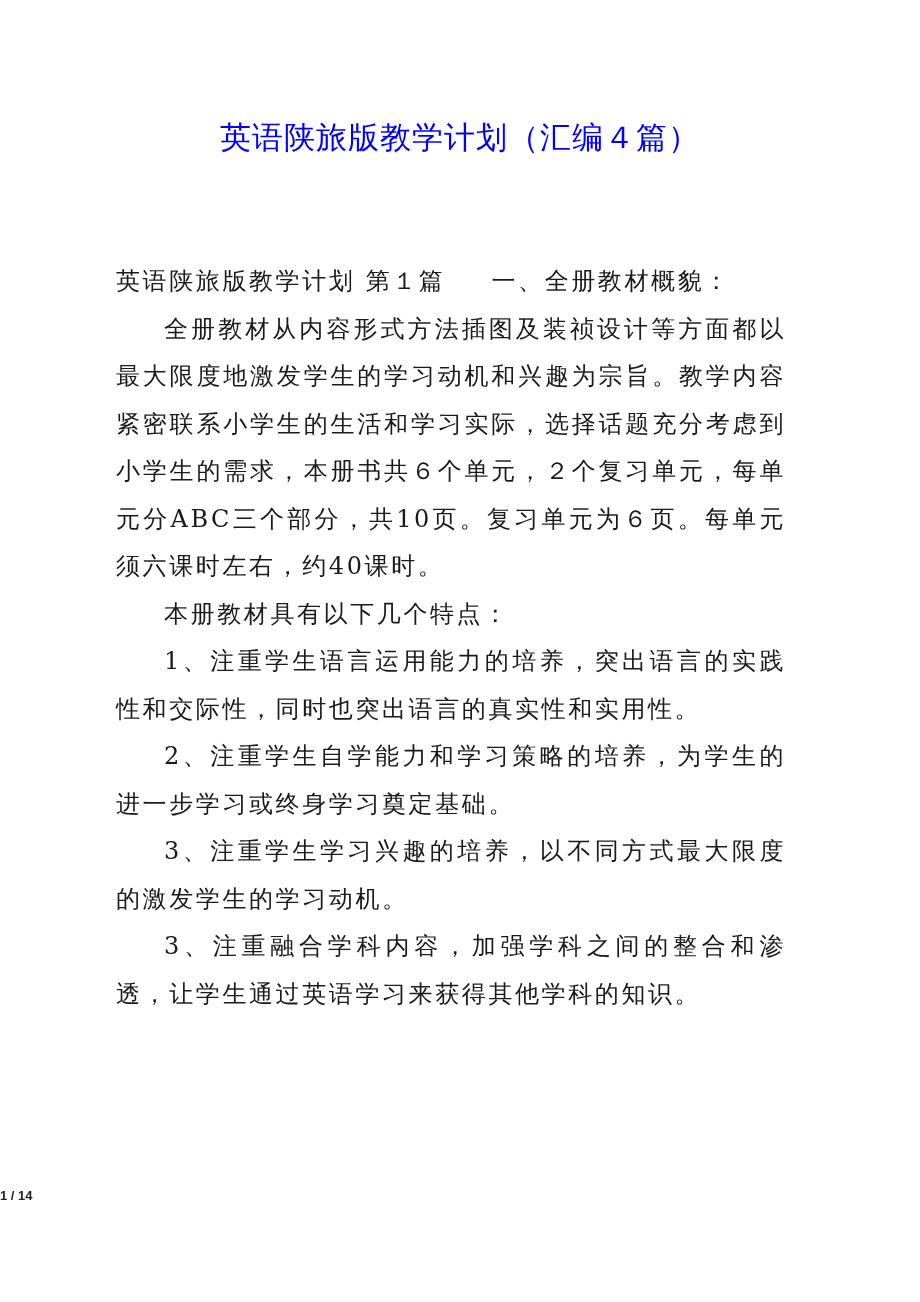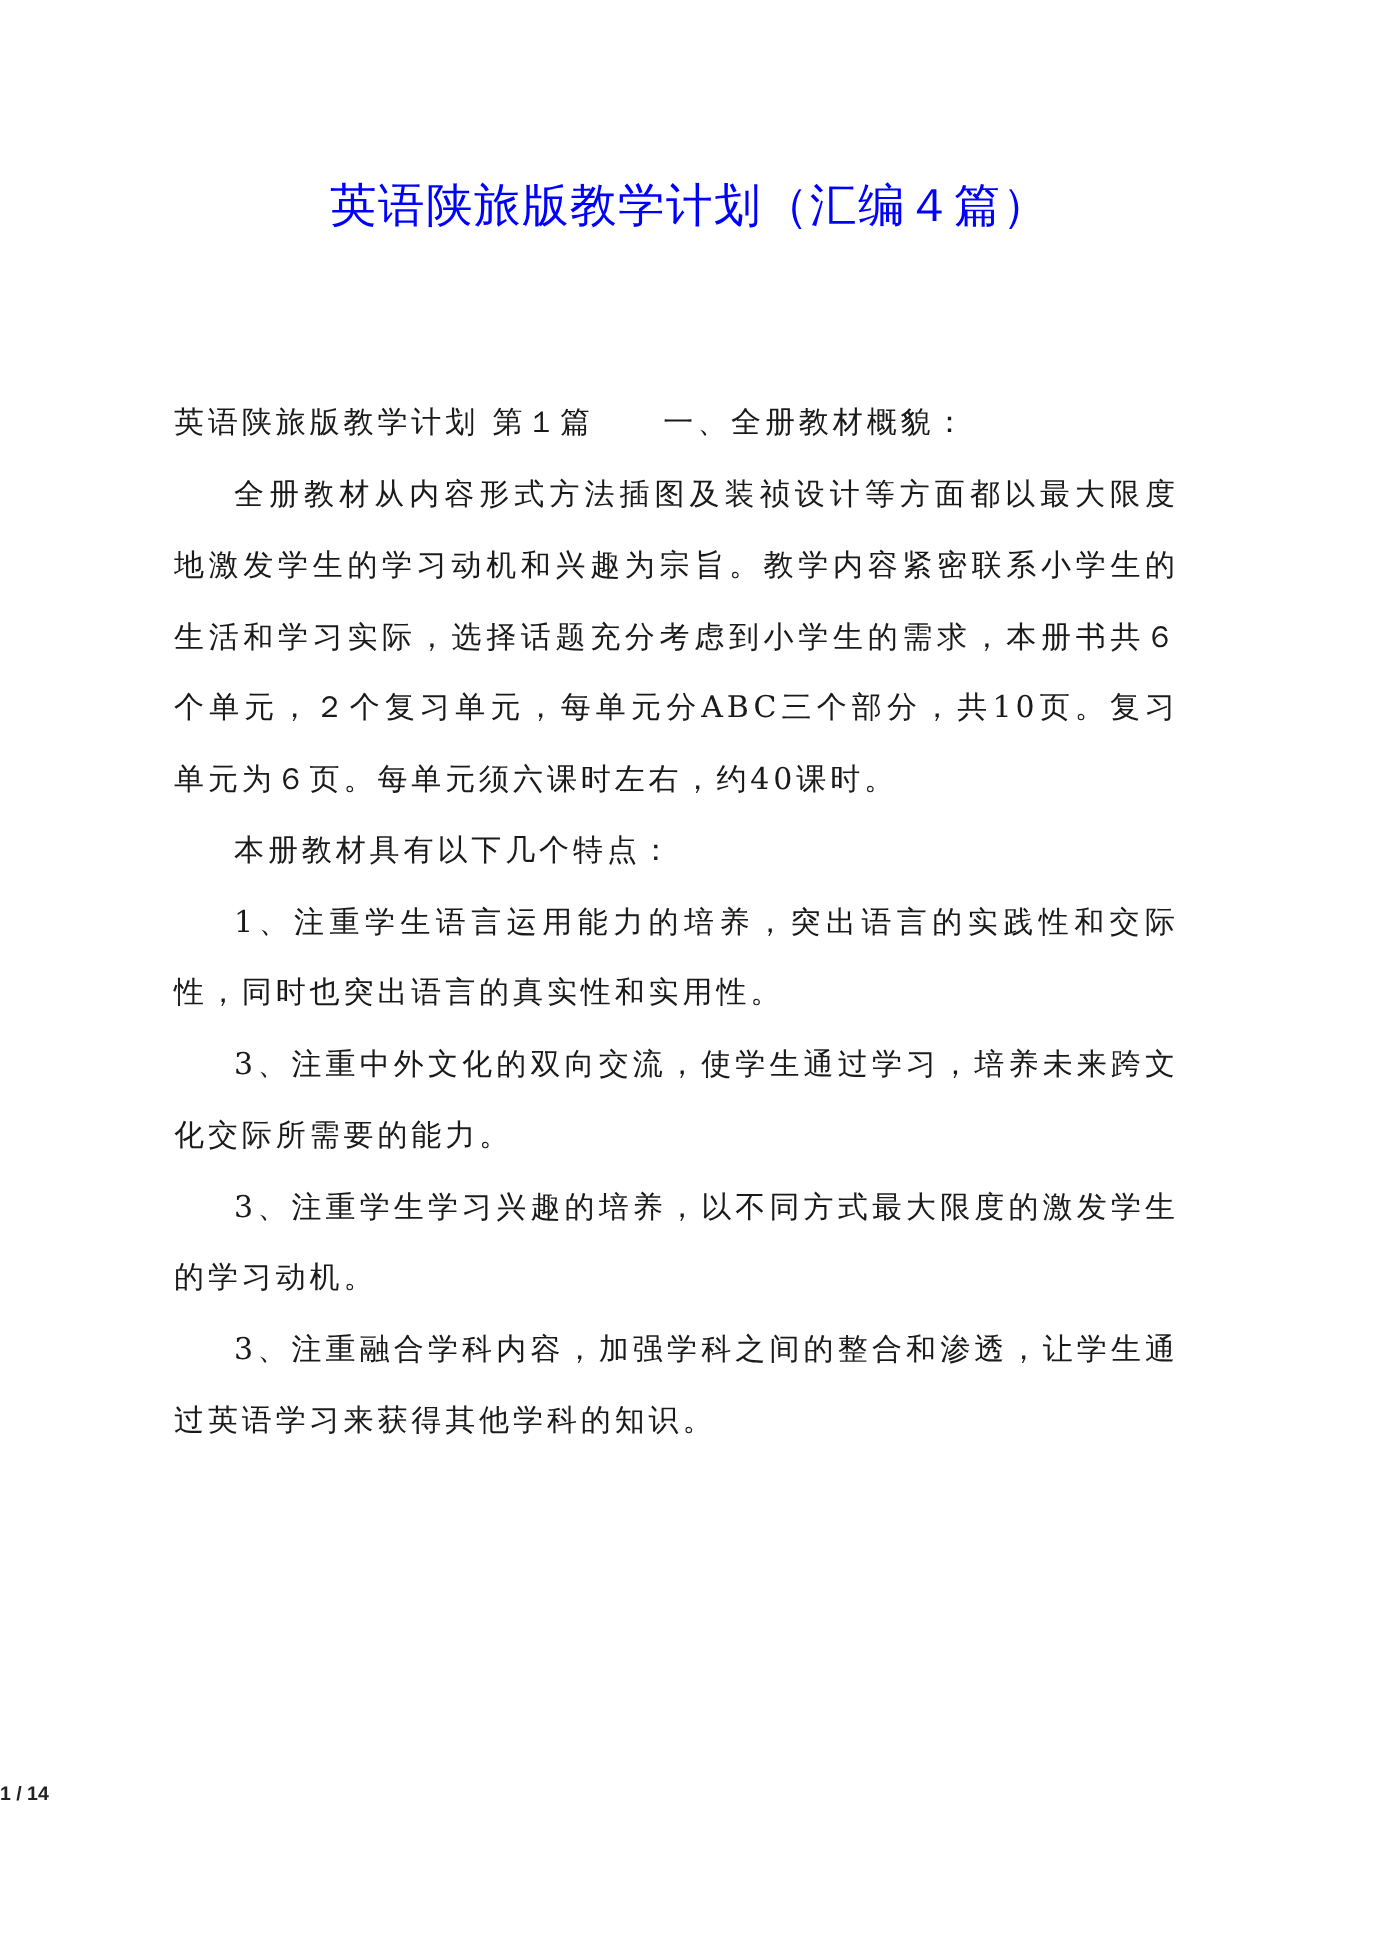--- a/index.html
+++ b/index.html
@@ -34,21 +34,21 @@
       color: #0000ff;
       letter-spacing: 1px;
       margin: 0;
       font-weight: normal;
     }
     .body-text {
       position: absolute;
       left: 116px;
       top: 258px;
       width: 670px;
-      font-size: 20px;
+      font-size: 24px;
       line-height: 47.5px;
       letter-spacing: 2.6px;
       text-align: justify;
     }
     .body-text p {
       margin: 0;
       padding: 0;
     }
     .body-text p.indent {
       text-indent: 2em;
@@ -74,20 +74,20 @@
 
 <div class="page">
 
   <h1 class="doc-title">英语陕旅版教学计划（汇编４篇）</h1>
 
   <div class="body-text">
     <p class="header-line"><span>英语陕旅版教学计划 第１篇</span><span class="gap"></span><span>一、全册教材概貌：</span></p>
     <p class="indent">全册教材从内容形式方法插图及装祯设计等方面都以最大限度地激发学生的学习动机和兴趣为宗旨。教学内容紧密联系小学生的生活和学习实际，选择话题充分考虑到小学生的需求，本册书共６个单元，２个复习单元，每单元分ABC三个部分，共10页。复习单元为６页。每单元须六课时左右，约40课时。</p>
     <p class="indent">本册教材具有以下几个特点：</p>
     <p class="indent">1、注重学生语言运用能力的培养，突出语言的实践性和交际性，同时也突出语言的真实性和实用性。</p>
-    <p class="indent">3、注重中外文化的双向交流，使学生通过学习，培养未来跨文化交际所需要的能力。</p>
+    <p class="indent">2、注重学生自学能力和学习策略的培养，为学生的进一步学习或终身学习奠定基础。</p>
     <p class="indent">3、注重学生学习兴趣的培养，以不同方式最大限度的激发学生的学习动机。</p>
     <p class="indent">3、注重融合学科内容，加强学科之间的整合和渗透，让学生通过英语学习来获得其他学科的知识。</p>
   </div>
 
   <div class="page-number">1 / 14</div>
 
 </div>
 
 </body></html>

